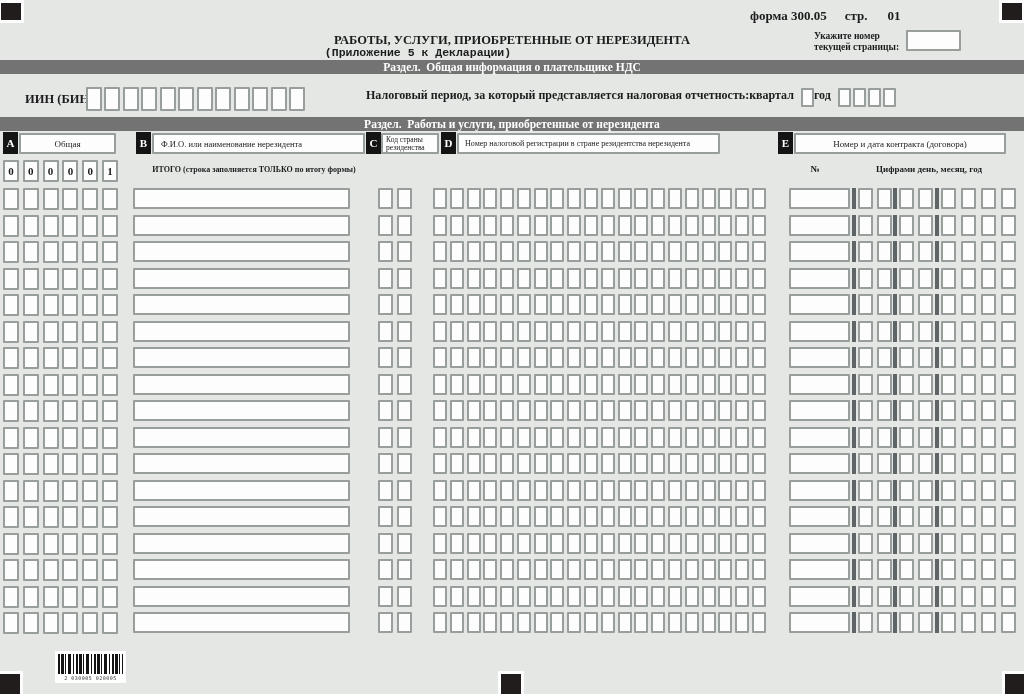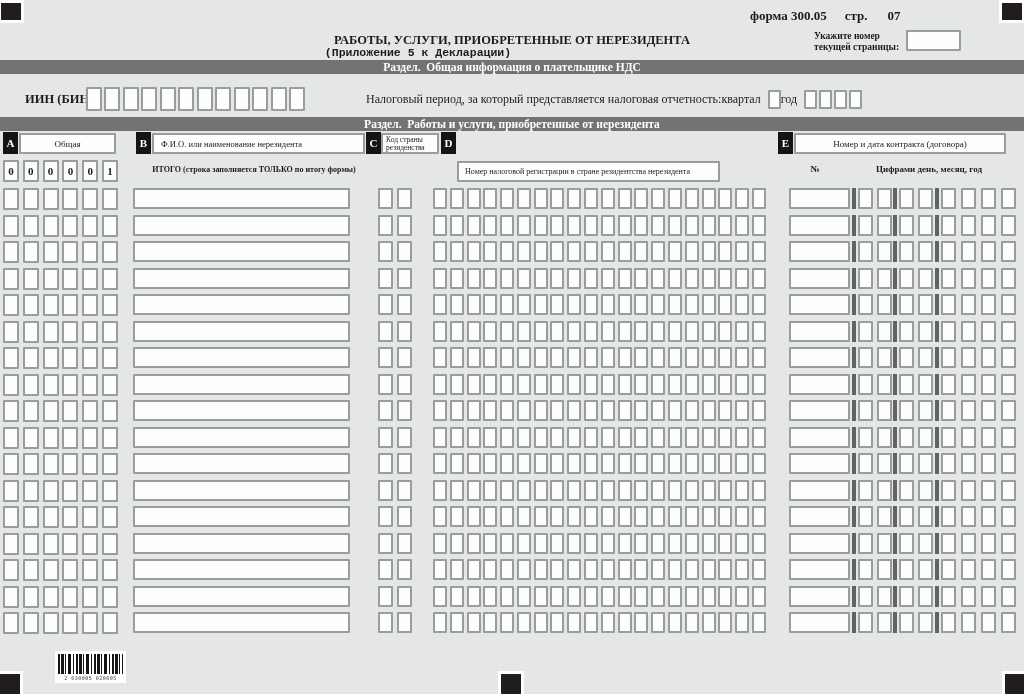--- a/index.html
+++ b/index.html
@@ -33,35 +33,35 @@
   
   .cell, .wide, .cellw {
     background:#fdfdfd; border:2px solid #979e9b; box-sizing:border-box; border-radius:1px;
   }
   .cell { width:15px; height:21px; flex:none; }
 
   
   .iin-label { position:absolute; left:25px; top:92px; font-size:12.5px; font-weight:bold; }
   .iin-cells { position:absolute; left:86px; top:87px; width:219px; display:flex; justify-content:space-between; }
   .iin-cells .cell { width:16px; height:24px; }
-  .period-row { position:absolute; left:366px; top:88px; height:22px; display:flex; align-items:center;
-                font-size:12px; font-weight:normal; white-space:nowrap; }
+  .period-row { position:absolute; left:366px; top:88px; height:22px; display:flex; align-items:flex-start;
+                font-size:12px; font-weight:bold; white-space:nowrap; }
   .period-row .q { }
   .period-row .y { }
   .smallcells { display:flex; gap:2px; margin-left:7px; }
   .smallcells .cell { width:13px; height:19px; }
 
   
   .badge { position:absolute; top:132px; width:15px; height:22px; background:#141414; color:#fff;
            font-size:11px; font-weight:bold; display:flex; align-items:center; justify-content:center; }
   .hlabel { position:absolute; top:133px; height:21px; display:flex; align-items:center; box-sizing:border-box; }
   .bA  { left:3px; }   .hA { left:19px;  width:97px;  font-size:9px;  justify-content:center; }
   .bB  { left:136px; } .hB { left:152px; width:213px; font-size:8.5px; padding-left:7px; }
   .bC  { left:366px; } .hC { left:381px; width:58px;  font-size:7.5px; line-height:1.05; padding-left:3px; }
-  .bD  { left:441px; } .hD { left:457px; width:263px; font-size:8px;  padding-left:6px;margin-top:28px; }
+  .bD  { left:441px; } .hD { left:457px; width:263px; font-size:8px;  padding-left:6px; }
   .bE  { left:778px; } .hE { left:794px; width:212px; font-size:9px;  justify-content:center; }
 
   
   .secA { position:absolute; left:3px;   top:0; width:115px; display:flex; justify-content:space-between; }
   .secA .cell { width:16px; height:22px; }
   .secB { position:absolute; left:133px; top:0; width:217px; height:21px; }
   .secC { position:absolute; left:378px; top:0; width:34px;  display:flex; justify-content:space-between; }
   .secD { position:absolute; left:433px; top:0; width:333px; display:flex; justify-content:space-between; }
   .secD .cell { width:14px; }
   .secE { position:absolute; left:789px; top:0; width:227px; display:flex; justify-content:space-between; align-items:stretch; }
@@ -93,21 +93,21 @@
 
 <div class="sheet">
 
   <div class="mark tl"></div>
   <div class="mark tr"></div>
   <div class="mark bl"></div>
   <div class="mark bc"></div>
   <div class="mark br"></div>
 
   <div class="form-ref">
-    <span>форма 300.05</span><span class="pw">стр.</span><span class="pn">07</span>
+    <span>форма 300.05</span><span class="pw">стр.</span><span class="pn">01</span>
   </div>
   <div class="page-hint">
     <div>Укажите номер</div>
     <div>текущей страницы:</div>
   </div>
   <div class="page-hint-box cellw"></div>
 
   <div class="title">РАБОТЫ, УСЛУГИ, ПРИОБРЕТЕННЫЕ ОТ НЕРЕЗИДЕНТА</div>
   <div class="subtitle">(Приложение 5 к Декларации)</div>
 

